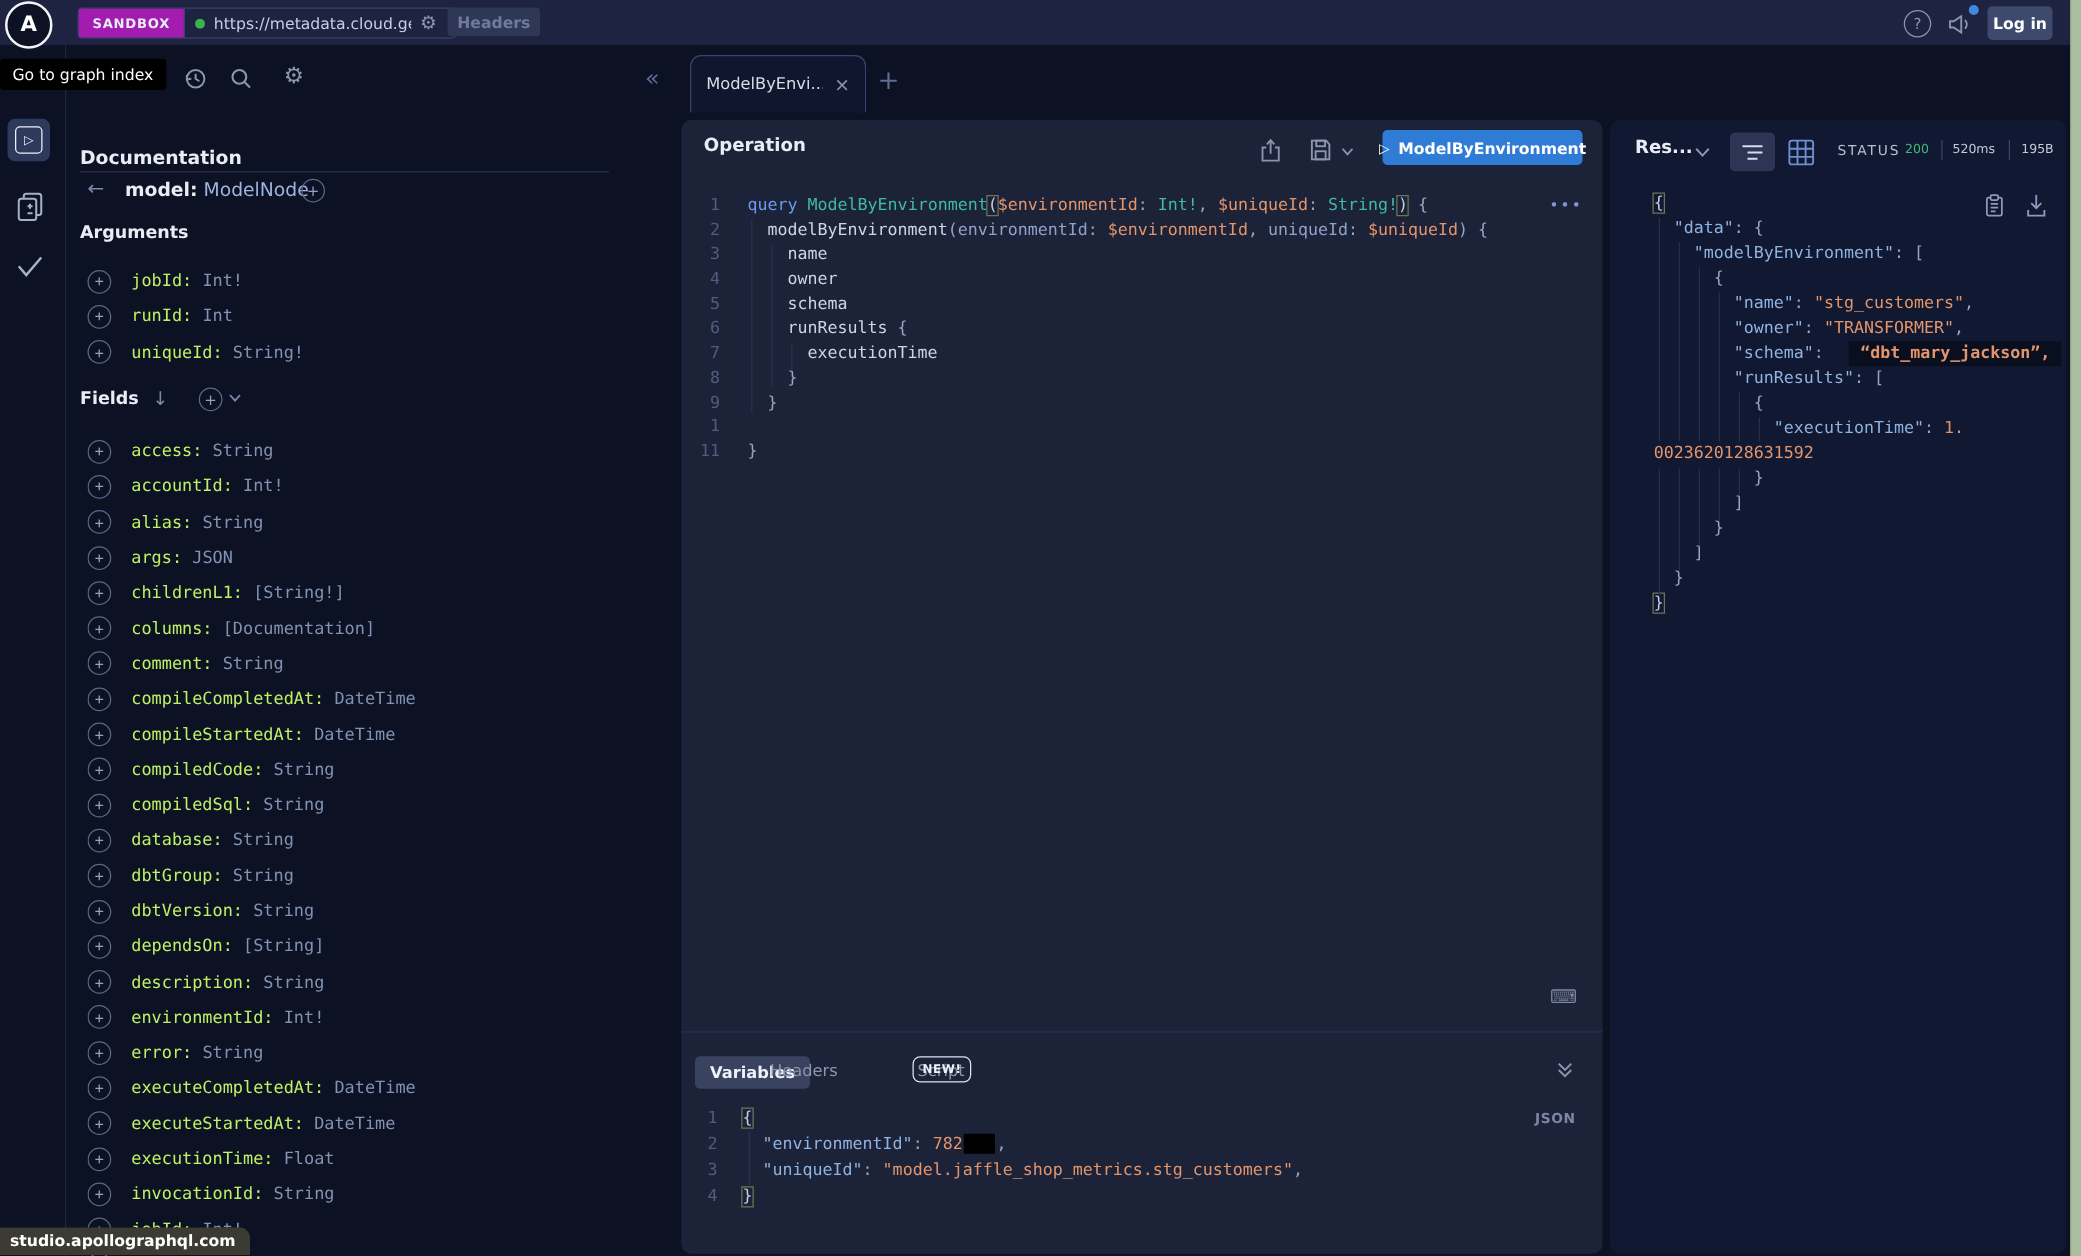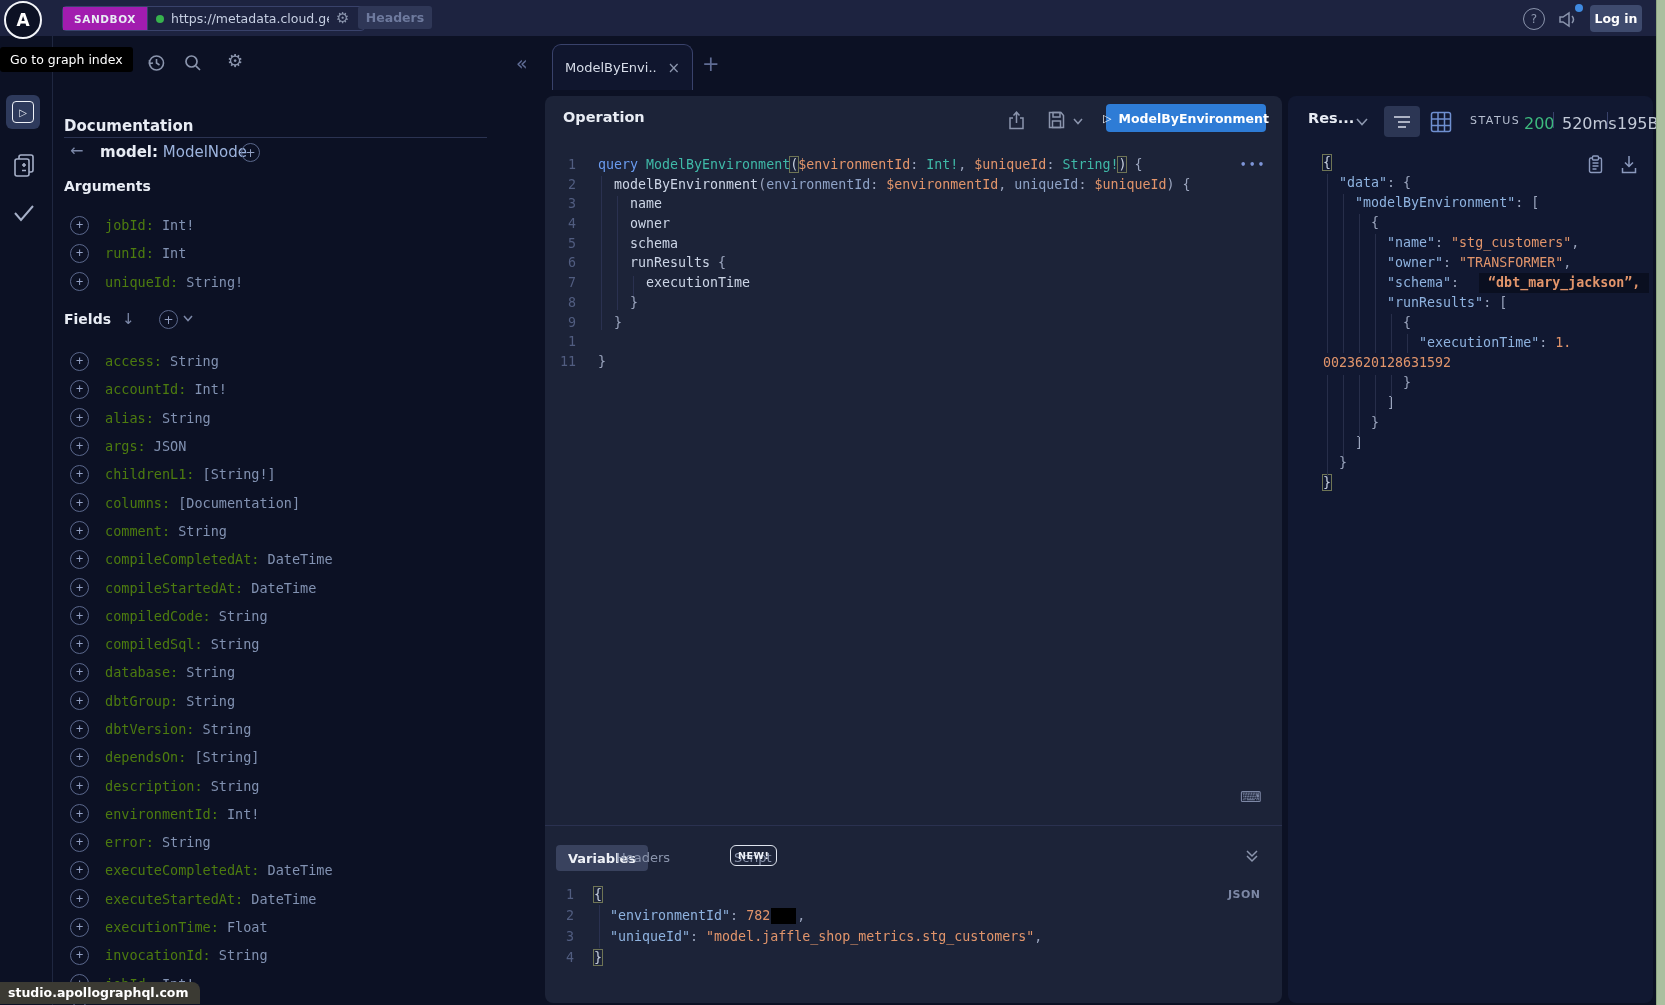--- a/index.html
+++ b/index.html
@@ -37,21 +37,21 @@
        padding:3px 12px 4px 8px;z-index:50;}
   
   .h1{font-size:15px;font-weight:bold;color:#e8ecf4;}
   .h2{font-size:14px;font-weight:bold;color:#e8ecf4;}
   #docdiv{left:64px;top:137px;width:423px;height:1px;background:#2b3352;}
   .mono{font-family:"DejaVu Sans Mono","Liberation Mono",monospace;}
   .pcirc{width:17px;height:17px;border:1px solid #5b688c;border-radius:50%;color:#93a1c4;font-size:12px;
          display:flex;align-items:center;justify-content:center;flex:0 0 auto;line-height:1;}
   .drow{display:flex;align-items:center;height:28.3px;}
   .drow .pcirc{margin-right:16px;}
-  .dname{font-size:13.5px;color:#4d7c0f;white-space:pre;}
+  .dname{font-size:13.5px;color:#bef264;white-space:pre;}
   .dtype{font-size:13.5px;color:#8292b2;white-space:pre;}
   
   #oppanel{left:545px;top:96px;width:737px;height:907px;background:#1c2338;border-radius:8px;}
   #resppanel{left:1288px;top:96px;width:365px;height:907px;background:#111831;border-radius:8px;}
   #greenstrip{left:1656px;top:0;width:9px;height:1005px;background:#aabf9f;border-left:1px solid #8ea583;}
   
   #tab{left:552px;top:44px;width:141px;height:46px;border:1px solid #39426b;border-bottom:none;
        border-top-left-radius:9px;border-top-right-radius:9px;background:#10162e;display:flex;align-items:center;
        padding:0 12px;box-sizing:border-box;gap:9px;}
   #tablabel{font-size:13px;color:#d7dde9;white-space:nowrap;overflow:hidden;}
@@ -87,21 +87,21 @@
            font-size:13px;display:flex;align-items:center;padding:0 12px;}
   .striplabel{font-size:13px;color:#8b95ad;}
   #newbadge{left:730px;top:845px;height:19px;border:1.5px solid #dfe4ee;border-radius:6px;color:#eef1f7;
             font-size:9.5px;font-weight:bold;letter-spacing:.5px;display:flex;align-items:center;padding:0 7px;}
   #jsonlabel{left:1228px;top:888px;font-size:11px;font-weight:bold;color:#7c87a5;letter-spacing:.5px;}
   
   #resptitle{left:1308px;top:110px;font-size:14.5px;font-weight:bold;color:#e8ecf4;}
   #viewtoggle{left:1384px;top:106px;width:36px;height:31px;background:#2c3654;border-radius:4px;
               display:flex;align-items:center;justify-content:center;}
   .statlbl{font-size:11px;letter-spacing:1.5px;color:#b6bed0;}
-  .statval{font-size:16px;color:#c3cad8;}
+  .statval{font-size:10px;color:#c3cad8;}
   .vbar{width:1px;height:16px;background:#39426b;}
   .dots{color:#7e95d8;font-size:10px;letter-spacing:2.5px;font-weight:bold;}
   svg{display:block;}
 </style>
 </head>
 <body>
 
 <div id="stage">
 
   <div class="abs" id="topbar"></div>

